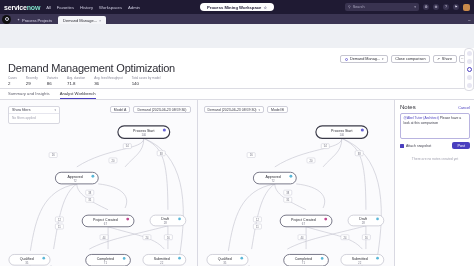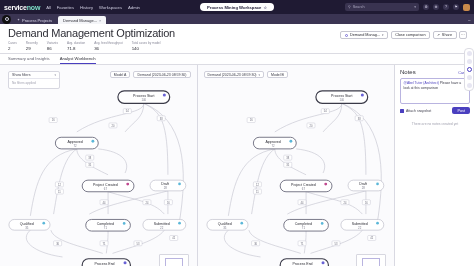--- a/index.html
+++ b/index.html
@@ -54,21 +54,21 @@
   .tab {
     height: 8px; padding: 0 5px; display: flex; align-items: center; gap: 2px;
     font-size: 4px; color: #ddd9ec; border-radius: 2px 2px 0 0;
   }
   .tab.active { background: #f4f5f8; color: #2e2e36; }
   .tab .x { font-size: 4px; color: #8b8b9b; }
   .tab .pin { font-size: 3.6px; color: #b9b5cb; }
   .tabstrip .collapse { margin-left: auto; margin-right: 3px; color: #cfcbdd; font-size: 5px; margin-bottom: 1px; }
 
   
-  .page-head { background: #fff; padding: 3px 8px 0 8px; border-bottom: 0.5px solid #dcdce3; position: relative; }
+  .page-head { background: #fff; padding: 14px 8px 0 8px; border-bottom: 0.5px solid #dcdce3; position: relative; margin-top: 24px; }
   .page-title { font-size: 11px; font-weight: 400; color: #2e2e36; letter-spacing: -.2px; }
   .kpis { display: flex; gap: 9px; margin-top: 2px; padding-bottom: 2.5px; }
   .kpi .k-label { font-size: 3.1px; color: #8b8b9b; white-space: nowrap; }
   .kpi .k-value { font-size: 4.4px; color: #2e2e36; margin-top: 0.5px; }
   .head-actions { position: absolute; right: 7px; top: 7px; display: flex; gap: 2.5px; align-items: center; }
   .btn {
     border: 0.5px solid #c6c6d0; background: #fff; border-radius: 2px;
     height: 8px; padding: 0 3.5px; font-size: 3.8px; color: #2e2e36;
     display: flex; align-items: center; gap: 2px; white-space: nowrap;
   }

